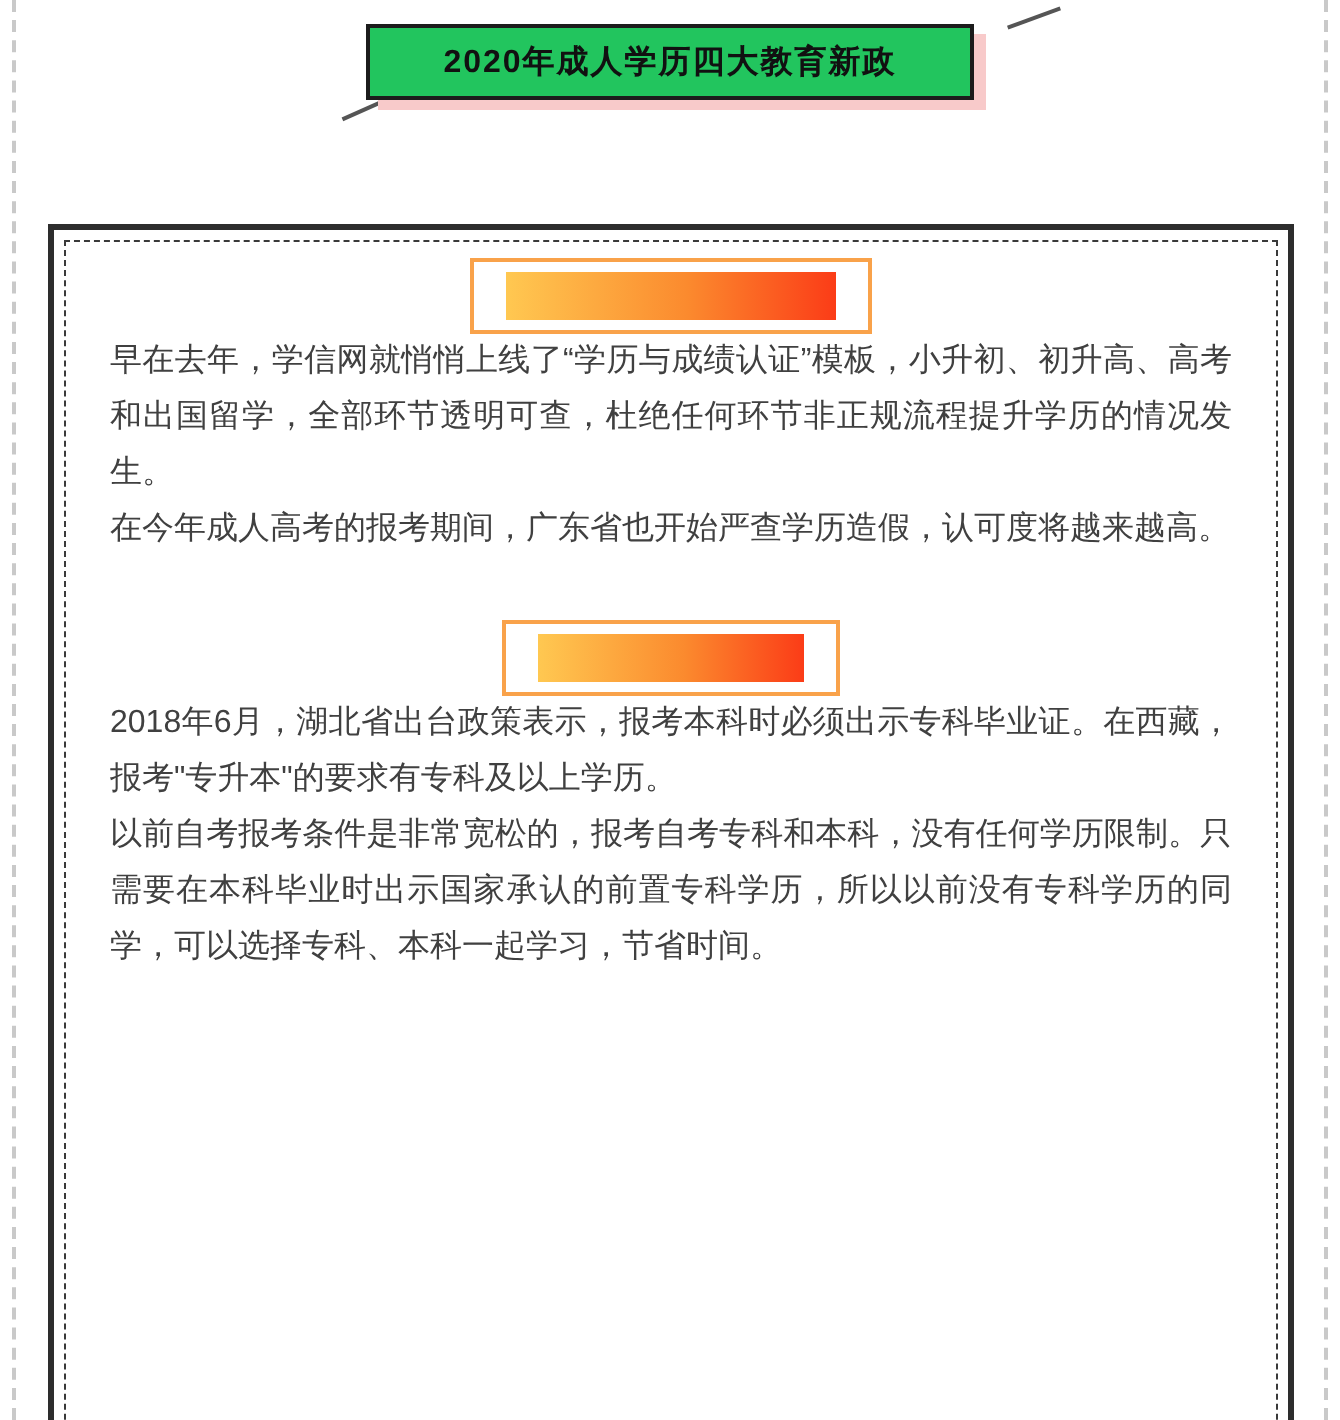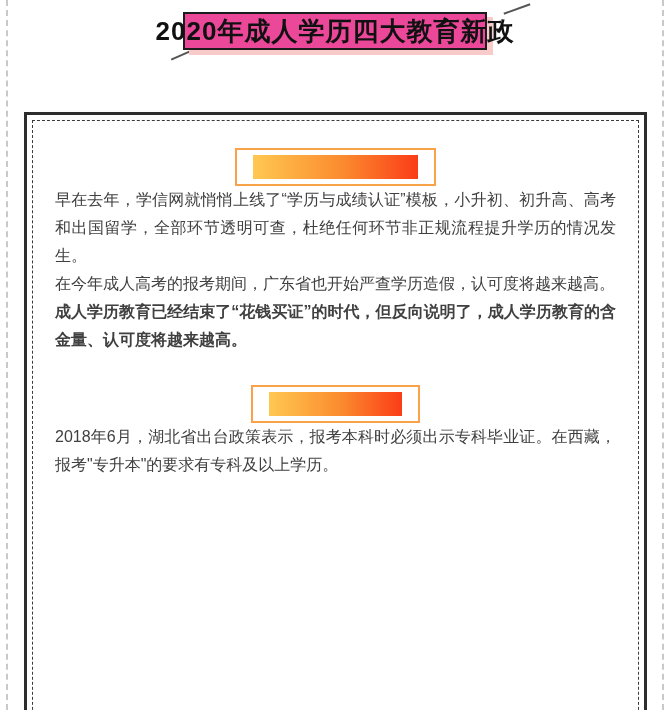--- a/index.html
+++ b/index.html
@@ -15,24 +15,24 @@
     position: absolute; top: 0; bottom: 0; width: 0;
     border-left: 2px dashed #c9c9c9;
   }
   .side-line.left  { left: 6px; }
   .side-line.right { left: 662px; }
 
   .banner {
     position: absolute; left: 183px; top: 12px;
     width: 304px; height: 38px;
     border: 2px solid #1c1c1c;
-    background: #ec4899;
+    background: #22c55e;
     box-shadow: 6px 5px 0 0 #f8caca;
     display: flex; align-items: center; justify-content: center;
-    font-size: 26px; font-weight: bold; color: #111111;
+    font-size: 16px; font-weight: bold; color: #111111;
     letter-spacing: 1px;
     white-space: nowrap;
   }
   .slash {
     position: absolute; width: 28px; height: 0;
     border-top: 2px solid #555555;
   }
   .slash.tr { left: 503px; top: 8px;  transform: rotate(-20deg); }
   .slash.bl { left: 170px; top: 53px; transform: rotate(-24deg); }
 
@@ -41,21 +41,21 @@
     width: 623px; height: 640px;
     border: 3px solid #2d2d2d;
     background: #ffffff;
   }
   .dashed-inner {
     position: absolute; left: 5px; top: 5px; right: 5px; bottom: -1px;
     border: 1px dashed #3a3a3a;
     border-bottom: none;
     pointer-events: none;
   }
-  .content { position: relative; padding: 33px 28px 0 28px; }
+  .content { position: relative; padding: 14px 28px 0 28px; }
 
   .divider {
     border: 2px solid #f9a24a;
     padding: 5px 16px;
     margin: 0 auto;
     background: #ffffff;
   }
   .divider .grad {
     height: 24px; width: 100%;
     background: linear-gradient(90deg, #ffc851 0%, #fb8a2e 55%, #fb3c17 100%);
@@ -97,23 +97,23 @@
   <div class="content">
 
     <div class="divider first">
       <div class="grad"></div>
     </div>
 
     <p class="body-para p1">早在去年，学信网就悄悄上线了“学历与成绩认证”模板，小升初、初升高、高考和出国留学，全部环节透明可查，杜绝任何环节非正规流程提升学历的情况发生。</p>
 
     <p class="body-para p2">在今年成人高考的报考期间，广东省也开始严查学历造假，认可度将越来越高。</p>
 
-    <p class="body-para p-red">成人学历教育已经结束了“花钱买证”的时代，但反向说明了，成人学历教育的含金量、认可度将越来越高。</p>
 
     <div class="divider second">
       <div class="grad"></div>
     </div>
 
     <p class="body-para p3">2018年6月，湖北省出台政策表示，报考本科时必须出示专科毕业证。在西藏，报考"专升本"的要求有专科及以上学历。</p>
 
+    <p class="body-para p4">以前自考报考条件是非常宽松的，报考自考专科和本科，没有任何学历限制。只需要在本科毕业时出示国家承认的前置专科学历，所以以前没有专科学历的同学，可以选择专科、本科一起学习，节省时间。</p>
 
   </div>
 </div>
 
 </body></html>

